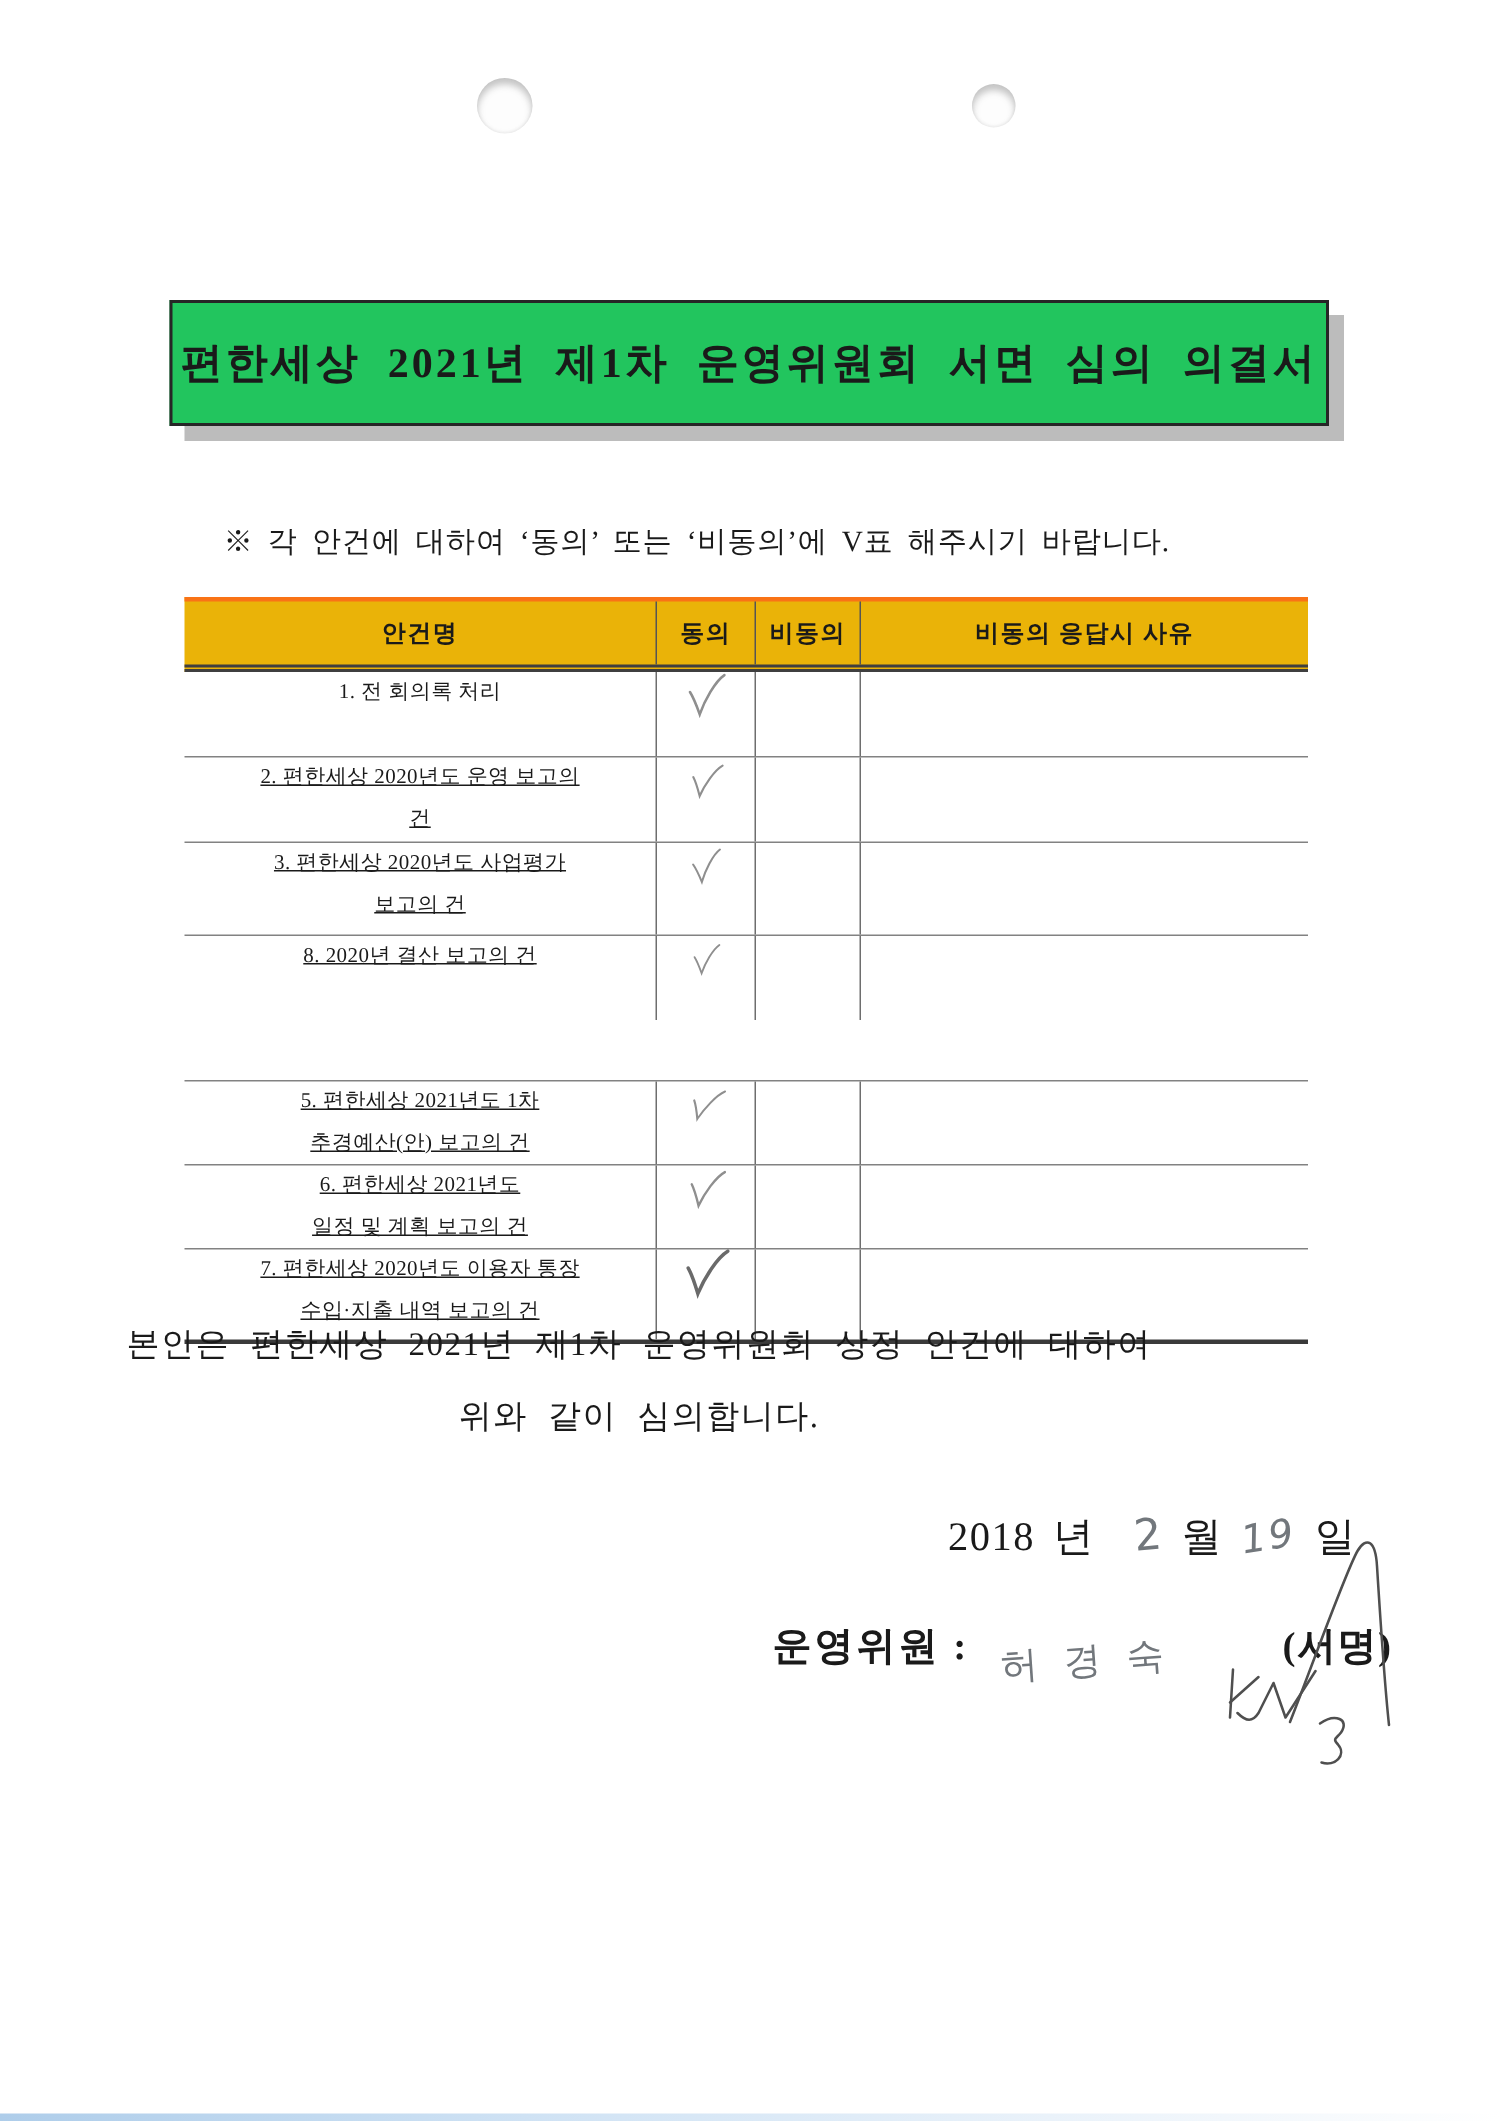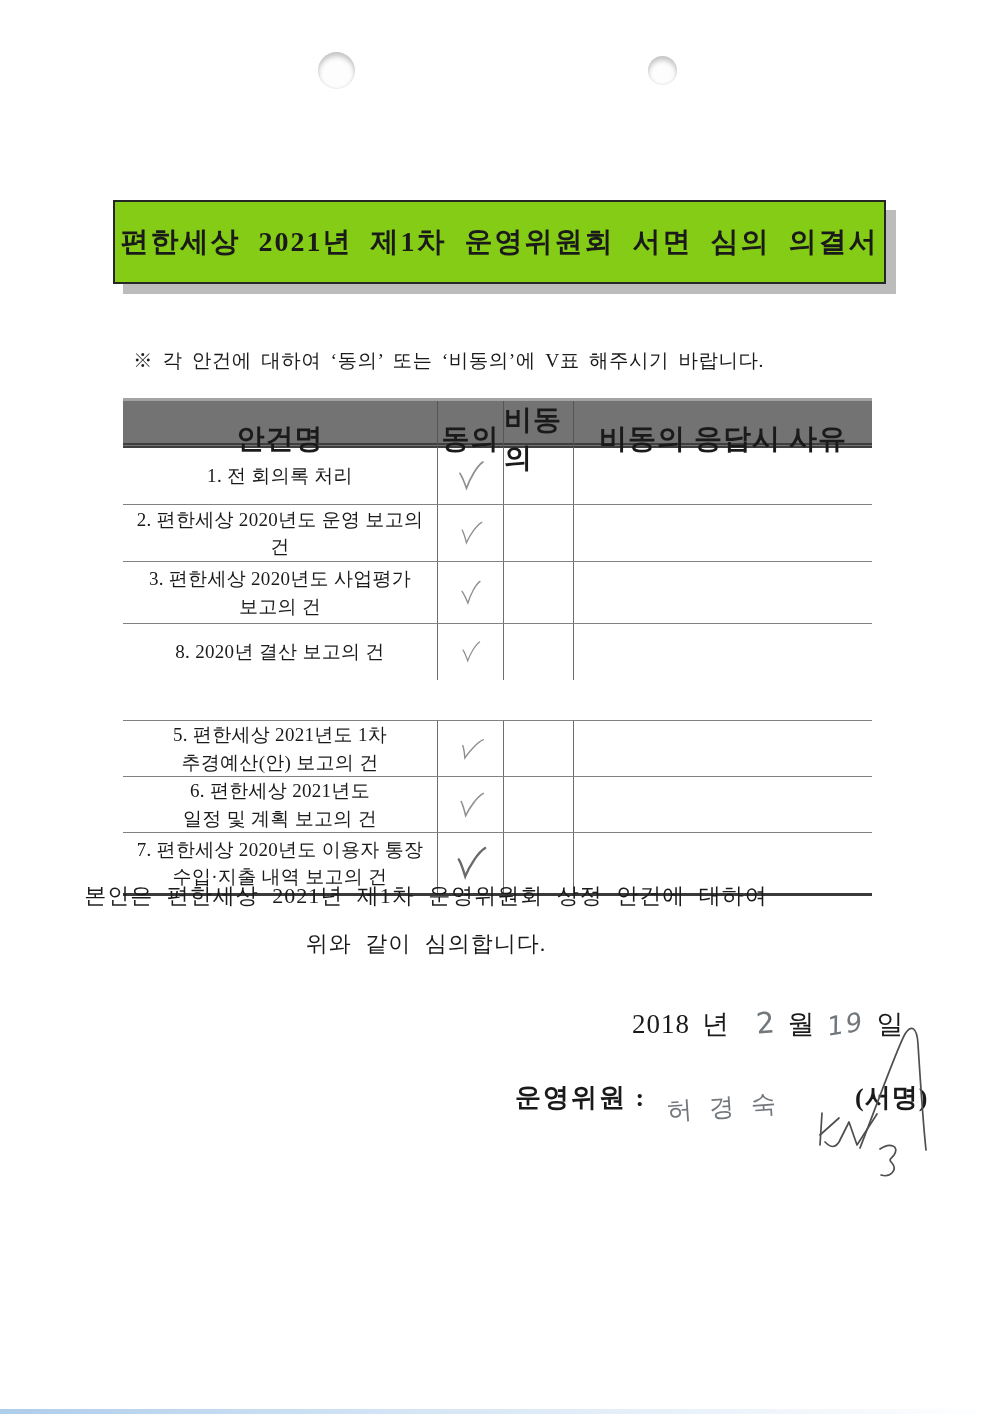--- a/index.html
+++ b/index.html
@@ -6,40 +6,40 @@
   .page{position:relative;width:1000px;height:1414px;background:#ffffff;overflow:hidden;
         font-family:"Liberation Serif","DejaVu Serif",serif;color:#1a1a1a;}
 
   
   .hole{position:absolute;border-radius:50%;background:#fdfdfd;
         box-shadow:inset 0 4px 5px rgba(110,110,110,.40), inset 0 -1px 2px rgba(190,190,190,.25);}
   .hole.h1{left:318px;top:52px;width:37px;height:37px;}
   .hole.h2{left:648px;top:56px;width:29px;height:29px;}
 
   
-  .title-box{position:absolute;left:113px;top:200px;width:769px;height:80px;background:#84cc16;
+  .title-box{position:absolute;left:113px;top:200px;width:769px;height:80px;background:#22c55e;
              border:2px solid #262626;box-shadow:10px 10px 0 0 #bcbcbc;
              display:flex;align-items:center;justify-content:center;}
   .title-text{font-size:28px;font-weight:bold;letter-spacing:2px;word-spacing:9px;white-space:nowrap;}
 
   
-  .instruction{position:absolute;left:133px;top:347px;font-size:19.5px;letter-spacing:.5px;word-spacing:4px;white-space:nowrap;}
+  .instruction{position:absolute;left:149px;top:347px;font-size:19.5px;letter-spacing:.5px;word-spacing:4px;white-space:nowrap;}
 
   
   .vtable{position:absolute;left:123px;top:398px;width:749px;}
   .thead,.trow{display:grid;grid-template-columns:314px 66px 70px 299px;}
-  .thead{background:#737373;border-top:3px solid #a3a3a3;border-bottom:5px double #3f3f3f;
-         height:42px;font-weight:bold;font-size:28px;}
+  .thead{background:#eab308;border-top:3px solid #f97316;border-bottom:5px double #3f3f3f;
+         height:42px;font-weight:bold;font-size:16px;}
   .thead>div{display:flex;align-items:center;justify-content:center;letter-spacing:1px;}
   .thead>div+div{border-left:1px solid #555;}
   .tbody{border-bottom:3px solid #3a3a3a;}
-  .trow+.trow{border-top:1px solid #828282;}
+  .trow+.trow{border-top:1px solid #828282;text-decoration:underline;}
   .trow>div+div{border-left:1px solid #6e6e6e;}
-  .tcell{display:flex;flex-direction:column;align-items:center;justify-content:center;
-         font-size:19px;line-height:27.5px;letter-spacing:.3px;}
+  .tcell{display:flex;flex-direction:column;align-items:center;justify-content:flex-start;
+         font-size:14px;line-height:27.5px;letter-spacing:.3px;}
   .trow:nth-child(1){height:56px;}
   .trow:nth-child(2){height:56px;}
   .trow:nth-child(3){height:61px;}
   .trow:nth-child(4){height:56px;}
   .trow:nth-child(5){height:55px;margin-top:40px;}
   .trow:nth-child(6){height:55px;}
   .trow:nth-child(7){height:60px;}
 
   .check-svg{width:30px;height:32px;}
   .check-svg path{stroke:#8f8f8f;stroke-width:1.4;fill:none;stroke-linecap:round;}

